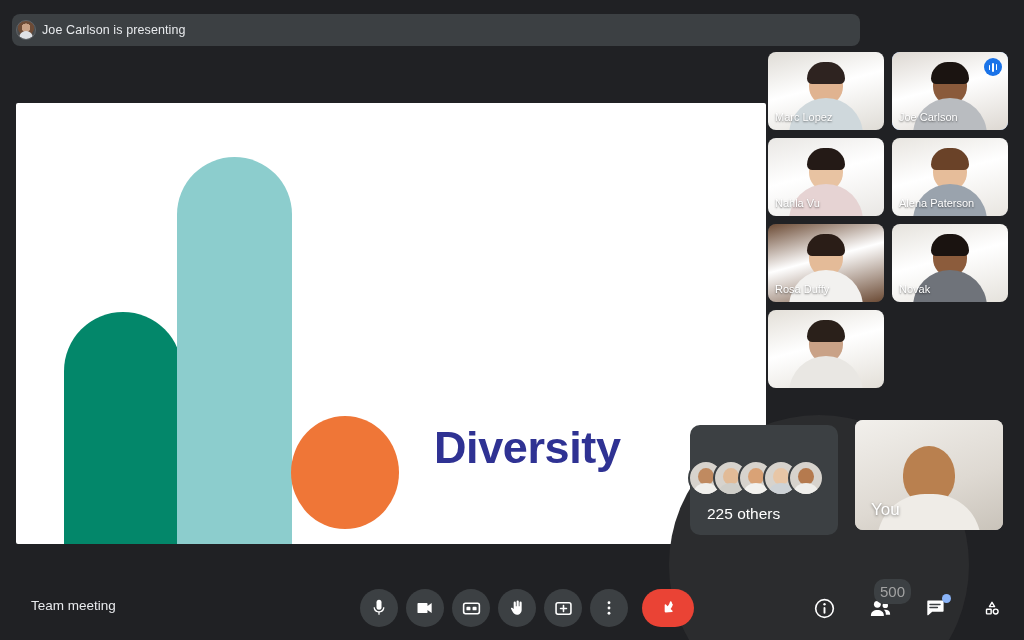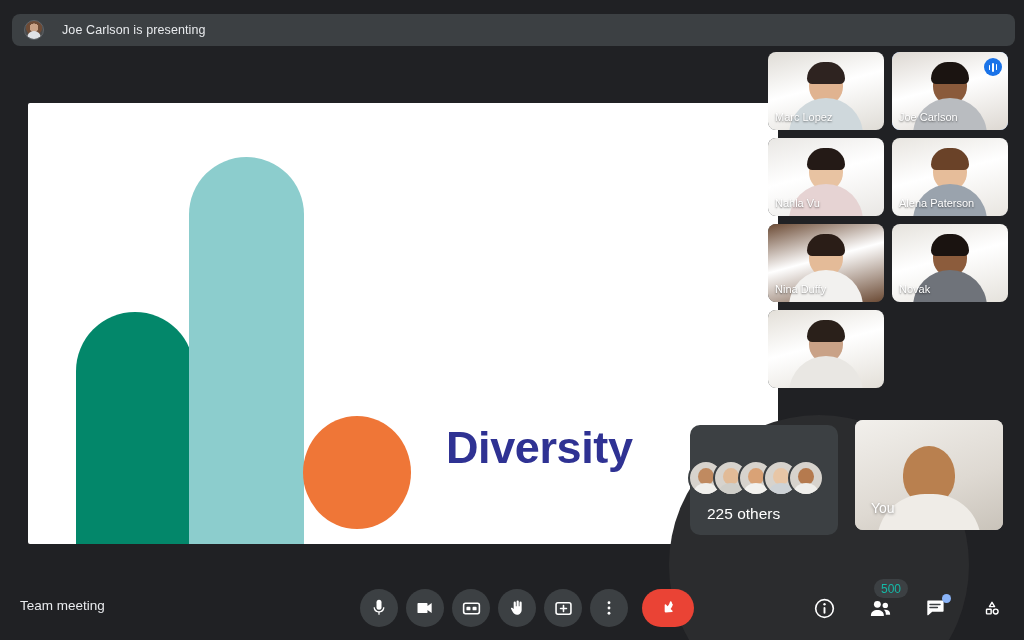--- a/index.html
+++ b/index.html
@@ -7,42 +7,42 @@
     width: 1024px; height: 640px;
     background: #202124;
     font-family: "Liberation Sans", sans-serif;
     overflow: hidden;
   }
   #app { position: relative; width: 1024px; height: 640px; background: #202124; }
 
   
   .presenting-banner {
     position: absolute; left: 12px; top: 14px;
-    width: 1003px; height: 32px;
+    width: 848px; height: 32px;
     background: #3c4043; border-radius: 8px;
-    display: flex; align-items: center; gap: 18px;
-    padding: 0 12px;
+    display: flex; align-items: center; gap: 6px;
+    padding: 0 4px;
   }
   .banner-avatar {
     width: 20px; height: 20px; border-radius: 50%;
     background: radial-gradient(circle at 50% 38%, #c9a287 0 30%, #6d4b36 31% 55%, #4a4a4a 56% 100%);
     border: 1px solid #5f6368; flex: none;
     overflow: hidden; position: relative;
   }
   .banner-avatar::after {
     content: ""; position: absolute; left: 50%; top: 58%;
     transform: translateX(-50%);
     width: 14px; height: 12px; border-radius: 7px 7px 0 0;
     background: #dfe1e5;
   }
   .banner-text { color: #e8eaed; font-size: 12.5px; letter-spacing: .1px; }
 
   
   .slide-stage {
-    position: absolute; left: 28px; top: 103px;
+    position: absolute; left: 16px; top: 103px;
     width: 750px; height: 441px;
     background: #ffffff; border-radius: 2px; overflow: hidden;
   }
   .shape-green {
     position: absolute; left: 48px; bottom: 0;
     width: 118px; height: 232px;
     background: #03876a;
     border-radius: 60px 60px 0 0;
   }
   .shape-teal {
@@ -149,27 +149,27 @@
   }
 
   
   .self-tile {
     position: absolute; left: 855px; top: 420px;
     width: 148px; height: 110px;
     border-radius: 8px; overflow: hidden; background: #d8d4cf;
   }
   .self-label {
     position: absolute; left: 871px; top: 500px;
-    color: #ffffff; font-size: 14px;
+    color: #ffffff; font-size: 17px;
     text-shadow: 0 1px 3px rgba(0,0,0,.5);
   }
 
   
   .meeting-name {
-    position: absolute; left: 20px; top: 598px;
+    position: absolute; left: 31px; top: 598px;
     color: #e8eaed; font-size: 13.5px;
   }
   .controls {
     position: absolute; left: 360px; top: 589px;
     display: flex; align-items: center; gap: 8px;
   }
   .ctrl {
     width: 38px; height: 38px; border-radius: 50%;
     background: #3c4043;
     display: flex; align-items: center; justify-content: center;
@@ -186,23 +186,23 @@
     position: absolute; right: 14px; top: 589px;
     display: flex; align-items: center; gap: 20px;
   }
   .ricon {
     position: relative; width: 36px; height: 38px;
     display: flex; align-items: center; justify-content: center;
     cursor: pointer;
   }
   .badge-count {
     position: absolute; left: 12px; top: -10px;
-    min-width: 34px; height: 19px; padding: 0 6px;
+    min-width: 34px; height: 25px; padding: 0 6px;
     background: #3c4043; border-radius: 10px;
-    color: #14b8a6; font-size: 12px;
+    color: #a3a3a3; font-size: 15px;
     display: flex; align-items: center; justify-content: center;
   }
   .dot-blue {
     position: absolute; right: 3px; top: 5px;
     width: 9px; height: 9px; border-radius: 50%;
     background: #8ab4f8;
   }
 </style>
 </head>
 <body>
@@ -265,21 +265,21 @@
         </div>
         <div class="tile-name">Alena Paterson</div>
       </div>
       <div class="tile">
         <div class="ph">
           <div class="bg" style="background:linear-gradient(165deg,#6b4a34 0%, #ffffff 45%, #6b4a34 100%)"></div>
           <div class="head" style="top:14px;width:34px;height:38px;background:#e4bb98"></div>
           <div class="head" style="top:10px;width:38px;height:22px;border-radius:19px 19px 6px 6px;background:#2a1d17"></div>
           <div class="body" style="top:46px;width:74px;height:40px;background:#f2f1ef"></div>
         </div>
-        <div class="tile-name">Nina Duffy</div>
+        <div class="tile-name">Rosa Duffy</div>
       </div>
       <div class="tile">
         <div class="ph">
           <div class="bg" style="background:linear-gradient(165deg,#e5e2dc 0%, #ffffff 45%, #e5e2dc 100%)"></div>
           <div class="head" style="top:14px;width:34px;height:38px;background:#8c5c3c"></div>
           <div class="head" style="top:10px;width:38px;height:22px;border-radius:19px 19px 6px 6px;background:#1a1310"></div>
           <div class="body" style="top:46px;width:74px;height:40px;background:#6f737a"></div>
         </div>
         <div class="tile-name">Novak</div>
       </div>

